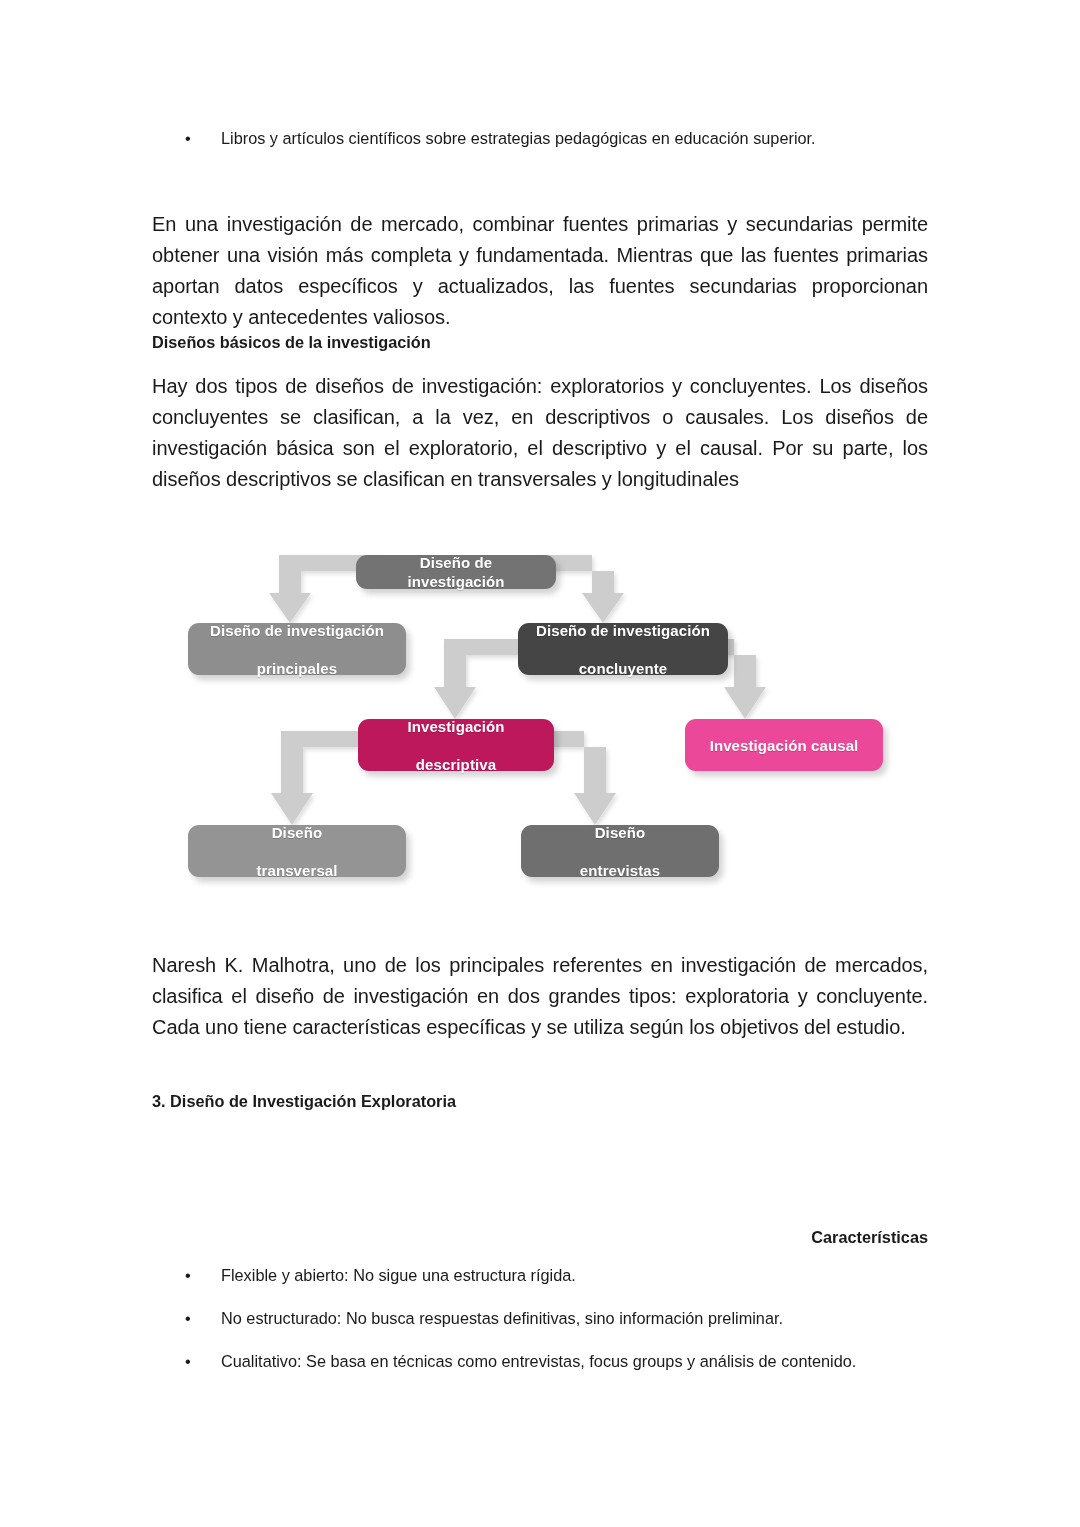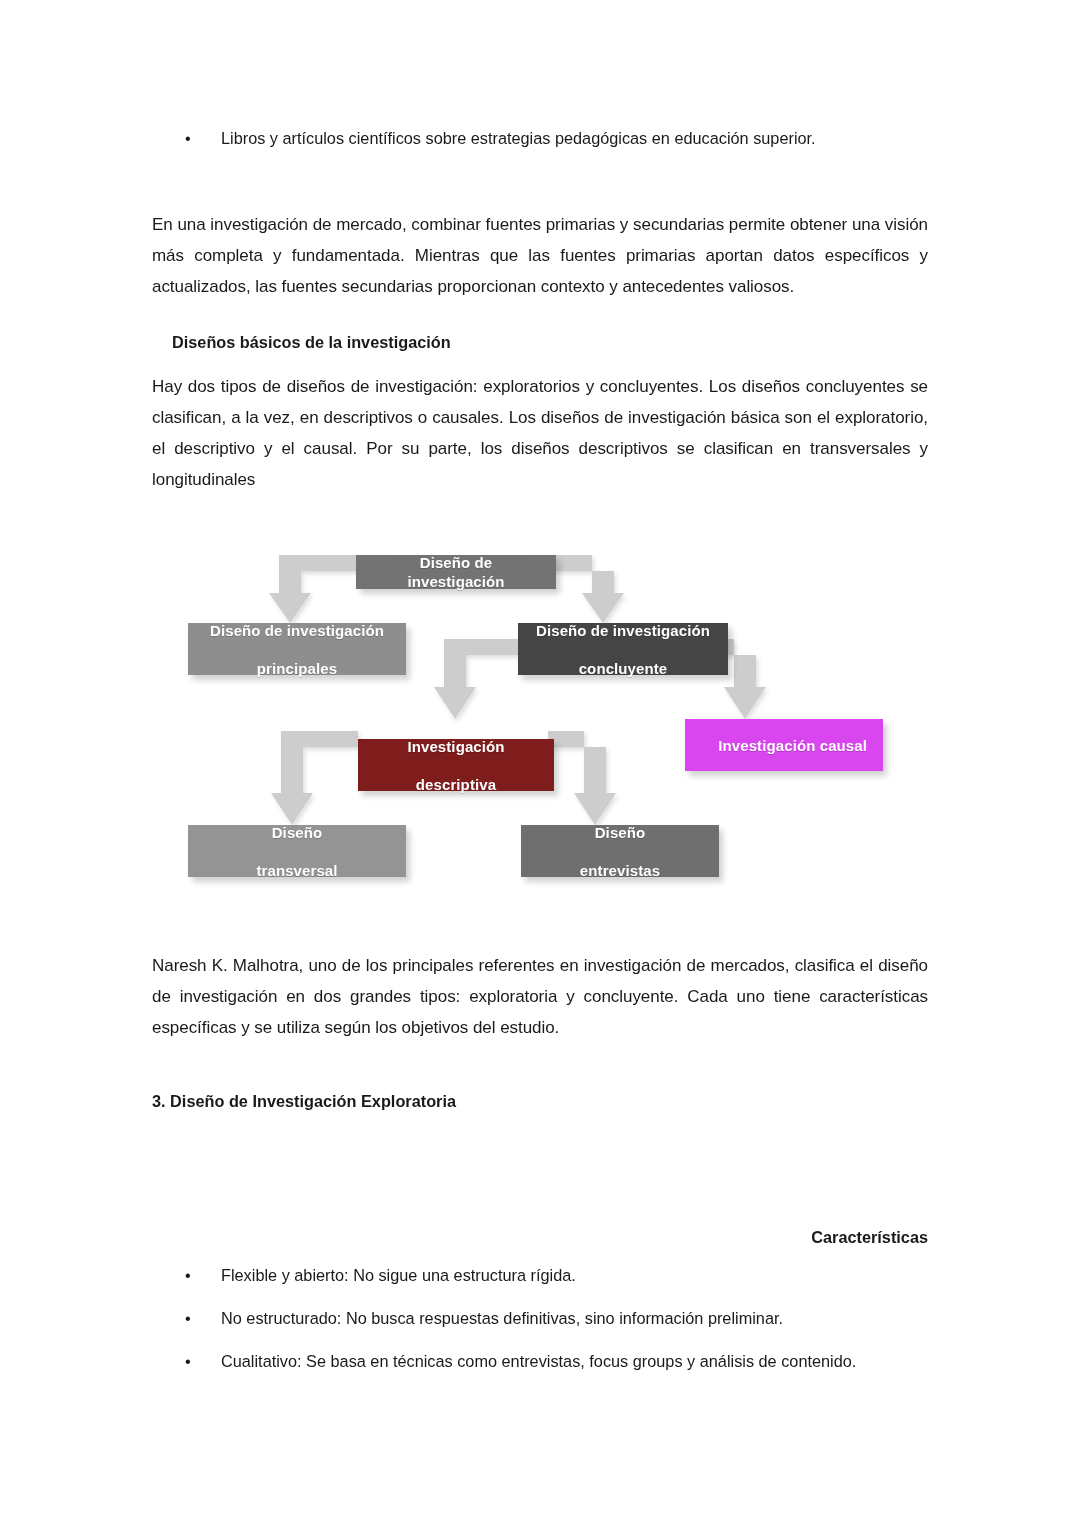--- a/index.html
+++ b/index.html
@@ -20,21 +20,21 @@
     position: absolute;
     top: 0; left: 0;
     width: 1080px;
     height: 1527px;
     background: #fff;
   }
 
   
   p.para {
     margin: 0;
-    font-size: 17px;
+    font-size: 20px;
     line-height: 31px;
     text-align: justify;
     color: #1a1a1a;
     letter-spacing: -0.05px;
   }
 
   .b { font-weight: normal; }
 
   h4.heading {
     margin: 0;
@@ -61,21 +61,21 @@
     position: absolute;
     left: 33px;
     top: 0;
     font-size: 16.3px;
     line-height: 31px;
   }
 
   
   #bullet-top      { position: absolute; left: 152px; top: 123px;  width: 776px; }
   #para-intro      { position: absolute; left: 152px; top: 209px;  width: 776px; }
-  #head-disenos    { position: absolute; left: 152px; top: 327px;  width: 776px; margin-left: 20px; }
+  #head-disenos    { position: absolute; left: 152px; top: 327px;  width: 776px; }
   #para-hay-dos    { position: absolute; left: 152px; top: 371px;  width: 776px; }
   #figure-wrap     { position: absolute; left: 180px; top: 535px;  width: 730px; height: 365px; }
   #para-malhotra   { position: absolute; left: 152px; top: 950px;  width: 776px; }
   #head-uno        { position: absolute; left: 152px; top: 1086px; width: 776px; }
   #para-explor     { position: absolute; left: 152px; top: 1128px; width: 776px; }
   #head-caract     { position: absolute; left: 152px; top: 1222px; width: 776px; text-align: right; }
   #bullets-caract  { position: absolute; left: 152px; top: 1260px; width: 776px; }
   #bullets-caract li { margin-bottom: 12px; }
 
   
@@ -93,20 +93,21 @@
     text-align: center;
     color: #ffffff;
     font-family: "Liberation Sans", sans-serif;
     font-weight: bold;
     font-size: 15px;
     line-height: 19px;
     letter-spacing: 0.1px;
     box-shadow: 4px 5px 6px rgba(0,0,0,0.18);
     z-index: 3;
     text-shadow: 0 1px 0 rgba(0,0,0,0.18);
+    border-radius: 11px;
   }
   .node span { display: block; padding: 0 8px; }
 
   
   .arrows {
     position: absolute;
     left: 0; top: 0;
     width: 730px;
     height: 365px;
     z-index: 1;
@@ -179,25 +180,25 @@
       </div>
 
       <div class="node" id="n-explor" style="left:8px; top:88px; width:218px; height:52px; background:#8e8e8e;">
         <span><span>Diseño de investigación</span><br><span>principales</span></span>
       </div>
 
       <div class="node" id="n-conclu" style="left:338px; top:88px; width:210px; height:52px; background:#454545;">
         <span><span>Diseño de investigación</span><br><span>concluyente</span></span>
       </div>
 
-      <div class="node" id="n-descr" style="left:178px; top:184px; width:196px; height:52px; background:#7f1d1d;margin-top:20px;">
+      <div class="node" id="n-descr" style="left:178px; top:184px; width:196px; height:52px; background:#be185d;">
         <span><span>Investigación</span><br><span>descriptiva</span></span>
       </div>
 
-      <div class="node" id="n-causal" style="left:505px; top:184px; width:198px; height:52px; background:#d946ef;justify-content:flex-end;">
+      <div class="node" id="n-causal" style="left:505px; top:184px; width:198px; height:52px; background:#ec4899;">
         <span>
             <span>Investigación causal</span>
           </span>
       </div>
 
       <div class="node" id="n-trans" style="left:8px; top:290px; width:218px; height:52px; background:#949494;">
         <span><span>Diseño</span><br><span>transversal</span></span>
       </div>
 
       <div class="node" id="n-long" style="left:341px; top:290px; width:198px; height:52px; background:#6f6f6f;">

